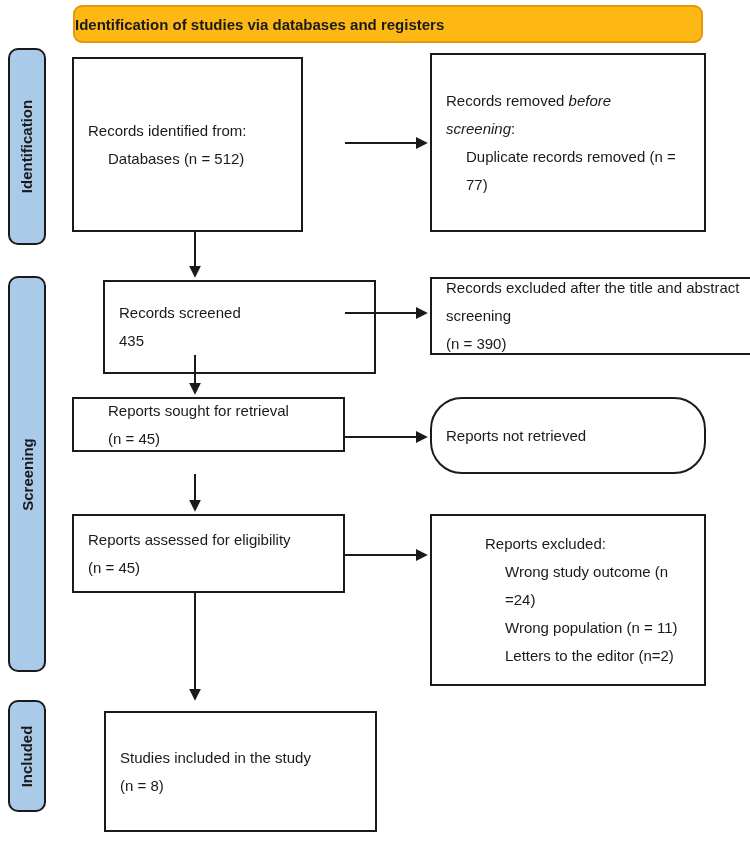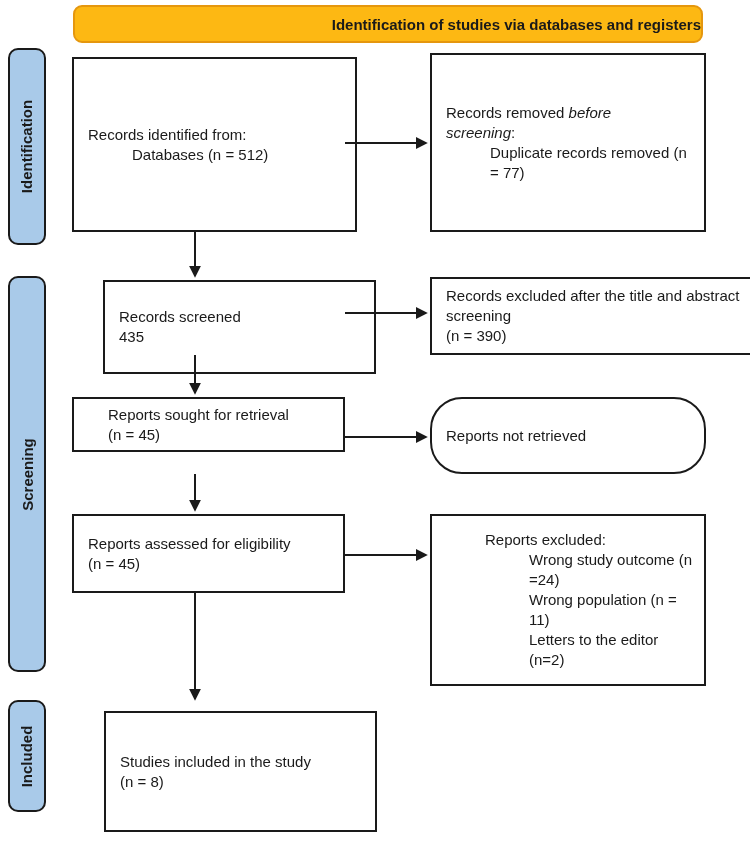--- a/index.html
+++ b/index.html
@@ -11,21 +11,21 @@
     font-family: "Liberation Sans", sans-serif;
     color: #1a1a1a;
     overflow: hidden;
   }
   .banner {
     position: absolute;
     left: 73px; top: 5px; width: 630px; height: 38px;
     background: var(--banner-fill, #FDB813);
     border: 2px solid var(--banner-border, #E5970E);
     border-radius: 9px;
-    display: flex; align-items: center; justify-content: flex-end;
+    display: flex; align-items: center; justify-content: flex-start;
     box-sizing: border-box;
     font-weight: bold; font-size: 15px;
   }
   .stage {
     position: absolute;
     left: 8px; width: 38px;
     background: var(--stage-fill, #A9CAE9);
     border: 2px solid #1a1a1a;
     border-radius: 10px;
     box-sizing: border-box;
@@ -36,24 +36,24 @@
     white-space: nowrap;
     font-weight: bold;
     font-size: 15px;
   }
   .box {
     position: absolute;
     background: #ffffff;
     border: 2px solid var(--box-border, #1a1a1a);
     box-sizing: border-box;
     display: flex; align-items: center;
-    font-size: 15px; line-height: 20px;
+    font-size: 15px; line-height: 28px;
   }
   .box-text { padding: 8px 10px 8px 14px; width: 100%; box-sizing: border-box; }
-  .indent { margin-left: 44px; }
+  .indent { margin-left: 20px; }
   .narrow { max-width: 200px; }
   .arrows { position: absolute; left: 0; top: 0; pointer-events: none; }
   .arrow { stroke: #1a1a1a; stroke-width: 2; }
 </style>
 </head>
 <body>
 
 <div class="canvas">
 
   <div class="banner">
@@ -63,21 +63,21 @@
   <div class="stage" style="top:48px; height:197px;">
     <span class="stage-text">Identification</span>
   </div>
   <div class="stage" style="top:276px; height:396px;">
     <span class="stage-text">Screening</span>
   </div>
   <div class="stage" style="top:700px; height:112px;">
     <span class="stage-text">Included</span>
   </div>
 
-  <div class="box" style="left:72px; top:57px; width:285px; height:175px;">
+  <div class="box" style="left:72px; top:57px; width:231px; height:175px;">
     <div class="box-text">
       <div>Records identified from:</div>
       <div class="indent">Databases (n = 512)</div>
     </div>
   </div>
 
   <div class="box" style="left:72px; top:280px; width:273px; height:94px;margin-left:31px;">
     <div class="box-text">
       <div>Records screened</div>
       <div>435</div>

